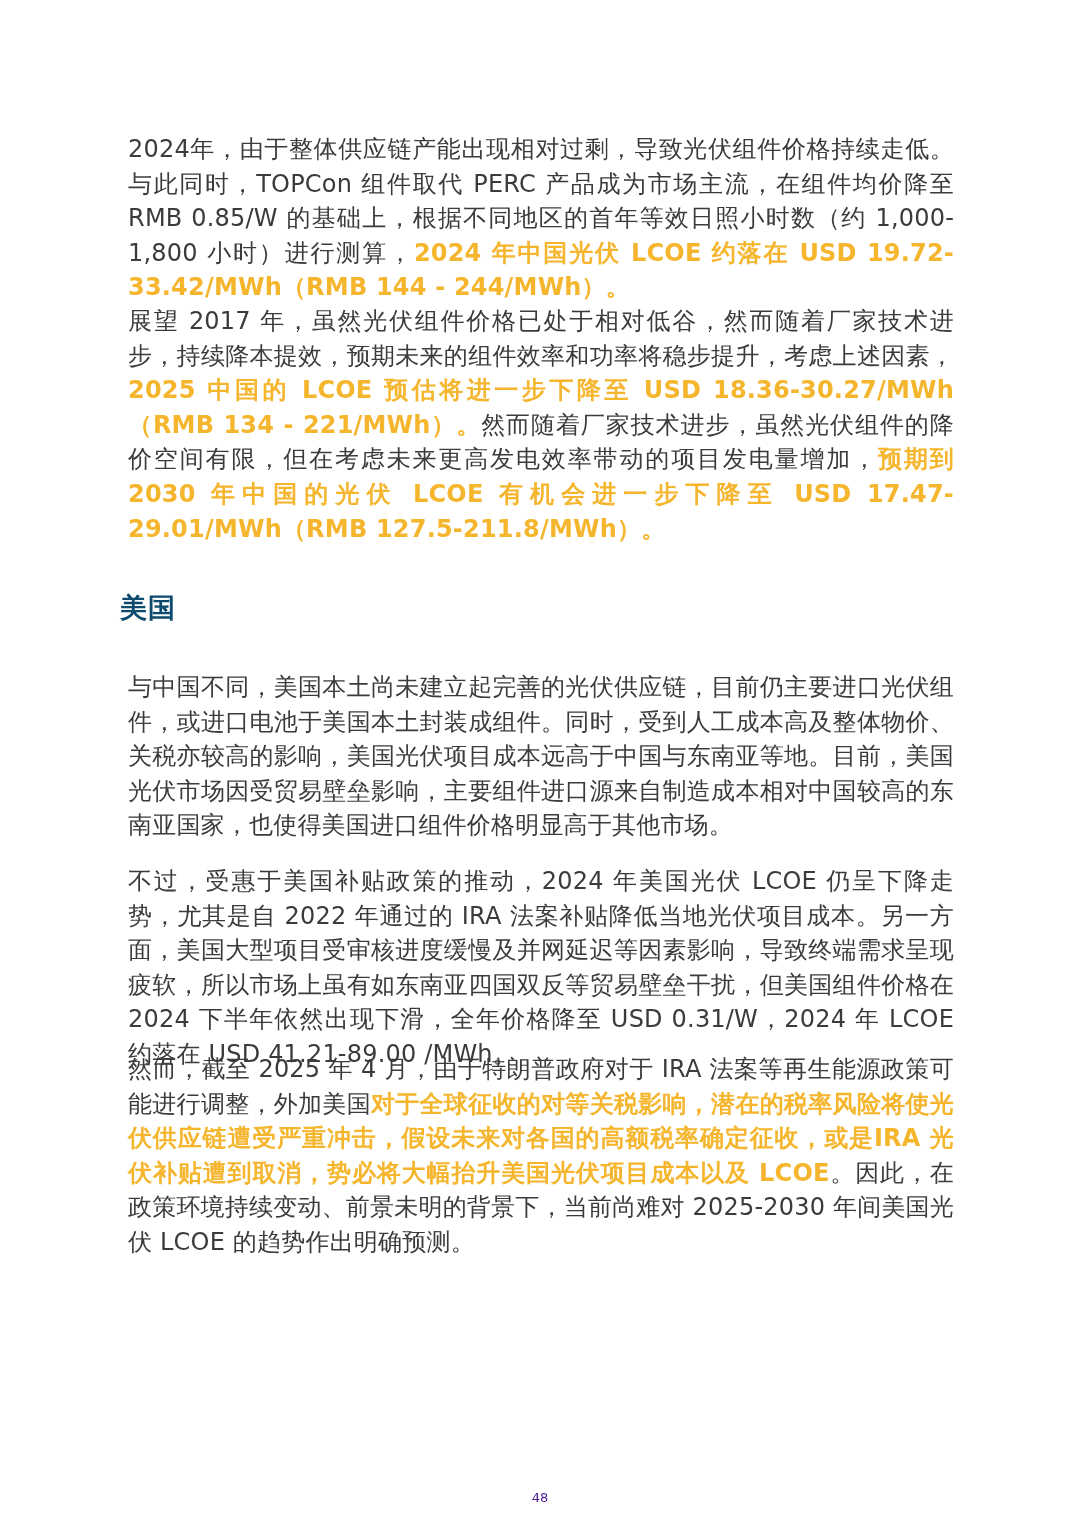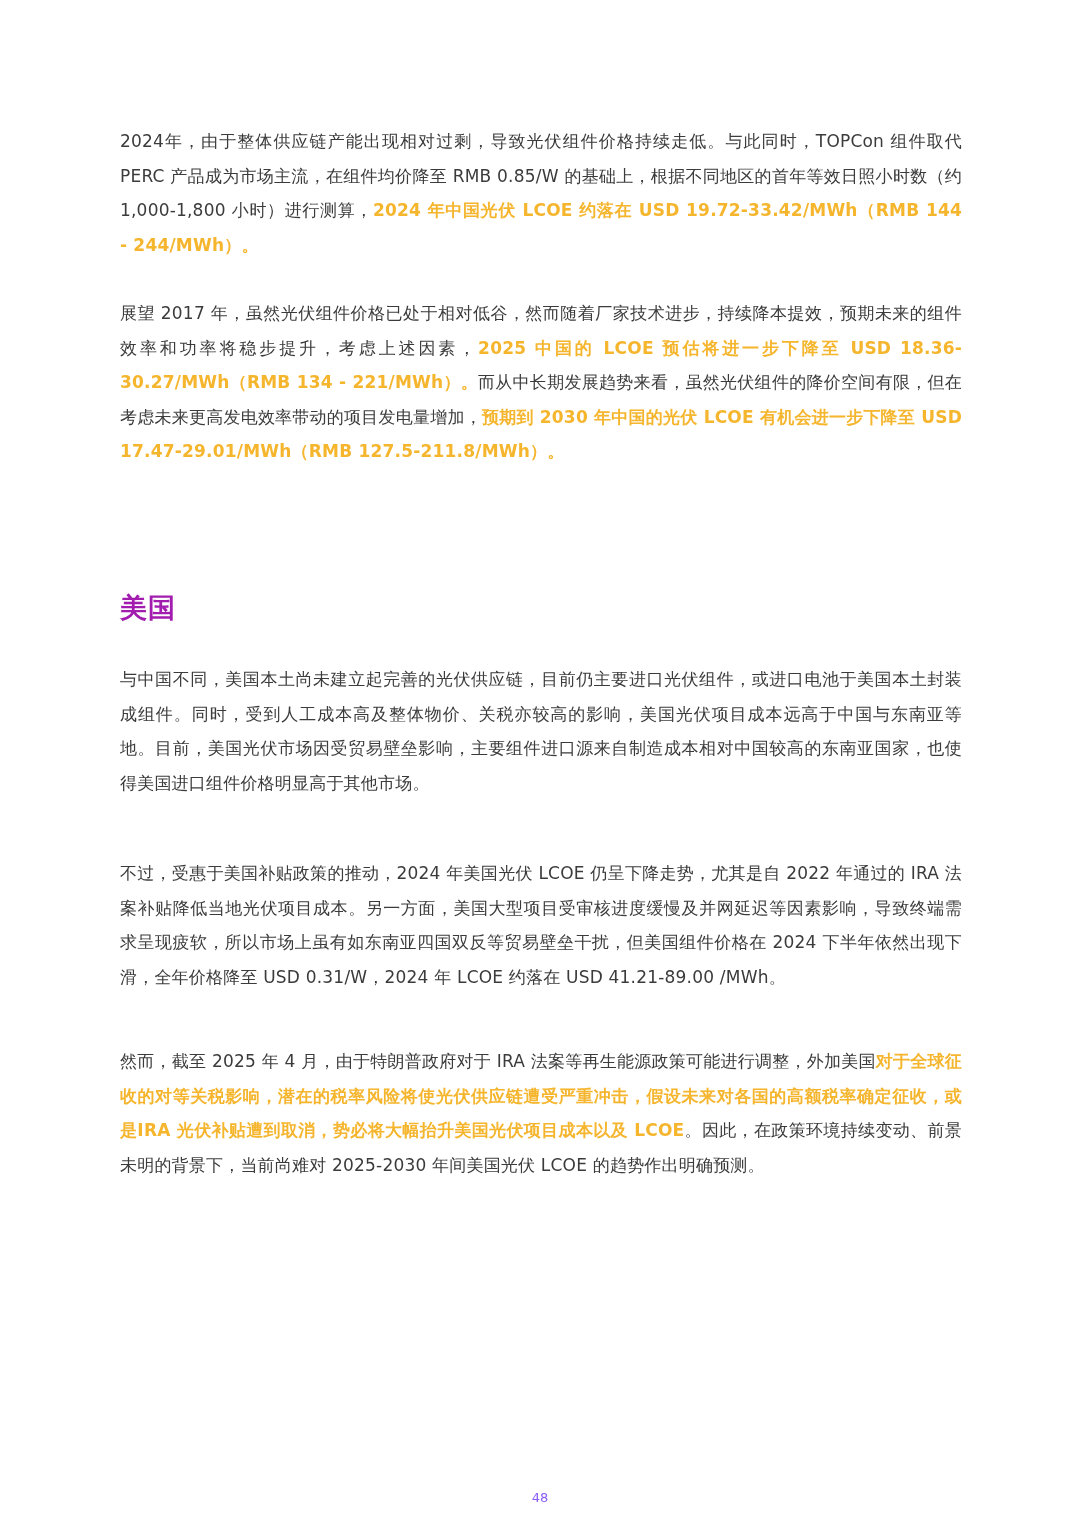--- a/index.html
+++ b/index.html
@@ -15,65 +15,65 @@
       font-family: "DejaVu Sans", "Liberation Sans", sans-serif;
       color: #3b3b3b;
     }
     .page {
       position: absolute;
       left: 120px;
       top: 124px;
       width: 842px;
     }
     .para {
-      font-size: 17px;
+      font-size: 24px;
       line-height: 34.6px;
-      margin: 0;
+      margin: 8px;
       text-align: justify;
       text-justify: inter-character;
       letter-spacing: 0.2px;
     }
     .hl {
       color: #f5b52d;
       font-weight: bold;
     }
     .p1 { position: absolute; top: 0; }
     .p2 { position: absolute; top: 172px; }
     .heading {
       position: absolute;
       top: 466px;
       left: 0;
       font-size: 27px;
       font-weight: bold;
-      color: #a21caf;
+      color: #0c4a6e;
       margin: 0;
       letter-spacing: 1px;
     }
     .p3 { position: absolute; top: 538px; }
     .p4 { position: absolute; top: 732px; }
     .p5 { position: absolute; top: 920px; }
     .page-number {
       position: absolute;
       left: 0;
       width: 1080px;
       top: 1490px;
       text-align: center;
       font-size: 13px;
-      color: #8b5cf6;
+      color: #4c1d95;
       font-family: "DejaVu Sans", sans-serif;
     }
   </style>
 </head>
 <body>
 
 <div class="page">
 
   <p class="para p1"><span>2024年，由于整体供应链产能出现相对过剩，导致光伏组件价格持续走低。与此同时，TOPCon 组件取代 PERC 产品成为市场主流，在组件均价降至 RMB 0.85/W 的基础上，根据不同地区的首年等效日照小时数（约 1,000-1,800 小时）进行测算，</span><span class="hl">2024 年中国光伏 LCOE 约落在 USD 19.72-33.42/MWh（RMB 144 - 244/MWh）。</span></p>
 
-  <p class="para p2"><span>展望 2017 年，虽然光伏组件价格已处于相对低谷，然而随着厂家技术进步，持续降本提效，预期未来的组件效率和功率将稳步提升，考虑上述因素，</span><span class="hl">2025 中国的 LCOE 预估将进一步下降至 USD 18.36-30.27/MWh（RMB 134 - 221/MWh）。</span><span>而从中长期发展趋势来看，虽然光伏组件的降价空间有限，但在考虑未来更高发电效率带动的项目发电量增加，</span><span class="hl">预期到 2030 年中国的光伏 LCOE 有机会进一步下降至 USD 17.47-29.01/MWh（RMB 127.5-211.8/MWh）。</span></p>
+  <p class="para p2"><span>展望 2017 年，虽然光伏组件价格已处于相对低谷，然而随着厂家技术进步，持续降本提效，预期未来的组件效率和功率将稳步提升，考虑上述因素，</span><span class="hl">2025 中国的 LCOE 预估将进一步下降至 USD 18.36-30.27/MWh（RMB 134 - 221/MWh）。</span><span>然而随着厂家技术进步，虽然光伏组件的降价空间有限，但在考虑未来更高发电效率带动的项目发电量增加，</span><span class="hl">预期到 2030 年中国的光伏 LCOE 有机会进一步下降至 USD 17.47-29.01/MWh（RMB 127.5-211.8/MWh）。</span></p>
 
   <h2 class="heading">美国</h2>
 
   <p class="para p3"><span>与中国不同，美国本土尚未建立起完善的光伏供应链，目前仍主要进口光伏组件，或进口电池于美国本土封装成组件。同时，受到人工成本高及整体物价、关税亦较高的影响，美国光伏项目成本远高于中国与东南亚等地。目前，美国光伏市场因受贸易壁垒影响，主要组件进口源来自制造成本相对中国较高的东南亚国家，也使得美国进口组件价格明显高于其他市场。</span></p>
 
   <p class="para p4"><span>不过，受惠于美国补贴政策的推动，2024 年美国光伏 LCOE 仍呈下降走势，尤其是自 2022 年通过的 IRA 法案补贴降低当地光伏项目成本。另一方面，美国大型项目受审核进度缓慢及并网延迟等因素影响，导致终端需求呈现疲软，所以市场上虽有如东南亚四国双反等贸易壁垒干扰，但美国组件价格在 2024 下半年依然出现下滑，全年价格降至 USD 0.31/W，2024 年 LCOE 约落在 USD 41.21-89.00 /MWh。</span></p>
 
   <p class="para p5"><span>然而，截至 2025 年 4 月，由于特朗普政府对于 IRA 法案等再生能源政策可能进行调整，外加美国</span><span class="hl">对于全球征收的对等关税影响，潜在的税率风险将使光伏供应链遭受严重冲击，假设未来对各国的高额税率确定征收，或是IRA 光伏补贴遭到取消，势必将大幅抬升美国光伏项目成本以及 LCOE</span><span>。因此，在政策环境持续变动、前景未明的背景下，当前尚难对 2025-2030 年间美国光伏 LCOE 的趋势作出明确预测。</span></p>
 
 </div>

